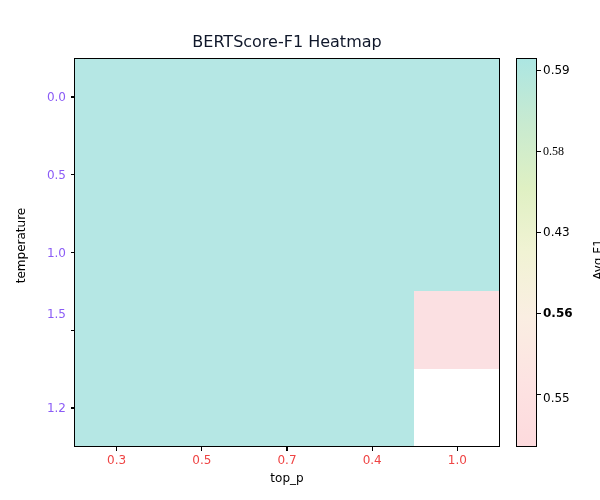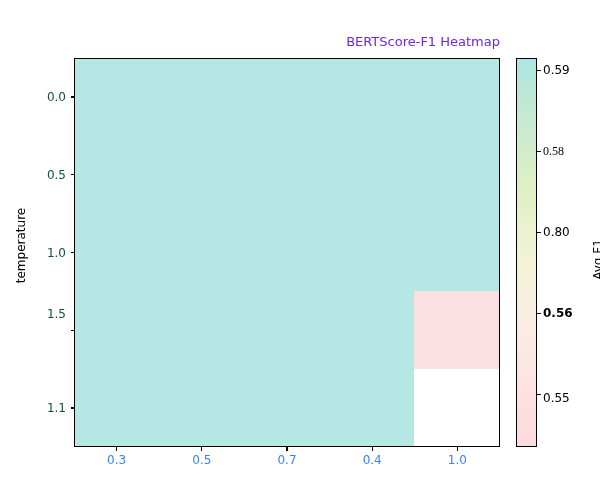--- a/index.html
+++ b/index.html
@@ -23,24 +23,24 @@
     height: 500px;
     background: #ffffff;
   }
 
   
   #chart-title {
     position: absolute;
     left: 74px;
     top: 33px;
     width: 426px;
-    text-align: right;
-    font-size: 13px;
+    text-align: center;
+    font-size: 16px;
     line-height: 18px;
-    color: #6d28d9;
+    color: #0f172a;
     white-space: nowrap;
   }
 
   
   #plot-area {
     position: absolute;
     left: 74px;
     top: 58px;
     width: 426px;
     height: 389px;
@@ -78,29 +78,29 @@
     height: 1.3px;
     left: 70.5px;
   }
   .xtick-label {
     position: absolute;
     top: 453px;
     font-size: 12px;
     line-height: 14px;
     text-align: center;
     width: 60px;
-    color: #3b82f6;
+    color: #ef4444;
   }
   .ytick-label {
     position: absolute;
     right: 534px;  
     font-size: 12px;
     line-height: 14px;
     text-align: right;
-    color: #14532d;
+    color: #8b5cf6;
   }
 
   
   #xlabel {
     position: absolute;
     left: 74px;
     top: 471px;
     width: 426px;
     text-align: center;
     font-size: 12px;
@@ -220,40 +220,41 @@
       <div class="tick-mark ytick-mark" style="top: 174.05px;"></div>
       <div class="tick-mark ytick-mark" style="top: 251.85px;"></div>
       <div class="tick-mark ytick-mark" style="top: 329.65px;"></div>
       <div class="tick-mark ytick-mark" style="top: 407.45px;"></div>
     </div>
   <div id="ytick-labels">
       <div class="ytick-label" style="top: 89.9px;">0.0</div>
       <div class="ytick-label" style="top: 167.7px;">0.5</div>
       <div class="ytick-label" style="top: 245.5px;">1.0</div>
       <div class="ytick-label" style="top: 307px;">1.5</div>
-      <div class="ytick-label" style="top: 401.1px;">1.1</div>
-    </div>
-
+      <div class="ytick-label" style="top: 401.1px;">1.2</div>
+    </div>
+
+  <div id="xlabel">top_p</div>
 
   <div id="ylabel">temperature</div>
 
   <div id="colorbar-wrap">
     <div id="colorbar-gradient" style="background: linear-gradient(rgb(172, 230, 226), rgb(200, 234, 208), rgb(223, 240, 195), rgb(241, 243, 212), rgb(250, 238, 226), rgb(253, 227, 226), rgb(253, 218, 221));"></div>
   </div>
 
   <div id="cbtick-marks">
       <div class="cbtick-mark" style="top: 69.5062px;"></div>
       <div class="cbtick-mark" style="top: 150.548px;"></div>
       <div class="cbtick-mark" style="top: 231.59px;"></div>
       <div class="cbtick-mark" style="top: 312.631px;"></div>
       <div class="cbtick-mark" style="top: 393.673px;"></div>
     </div>
   <div id="cbtick-labels">
       <div class="cbtick-label" style="top: 63.1562px;">0.59</div>
       <div class="cbtick-label" style="top: 144.198px; font-family: Liberation Serif, serif;">0.58</div>
-      <div class="cbtick-label" style="top: 225.24px;">0.80</div>
+      <div class="cbtick-label" style="top: 225.24px;">0.43</div>
       <div class="cbtick-label" style="top: 306.281px; font-weight: bold;">0.56</div>
       <div class="cbtick-label" style="top: 391px;">0.55</div>
     </div>
 
   <div id="cblabel">Avg F1</div>
 
 </div>
 
 </body></html>

